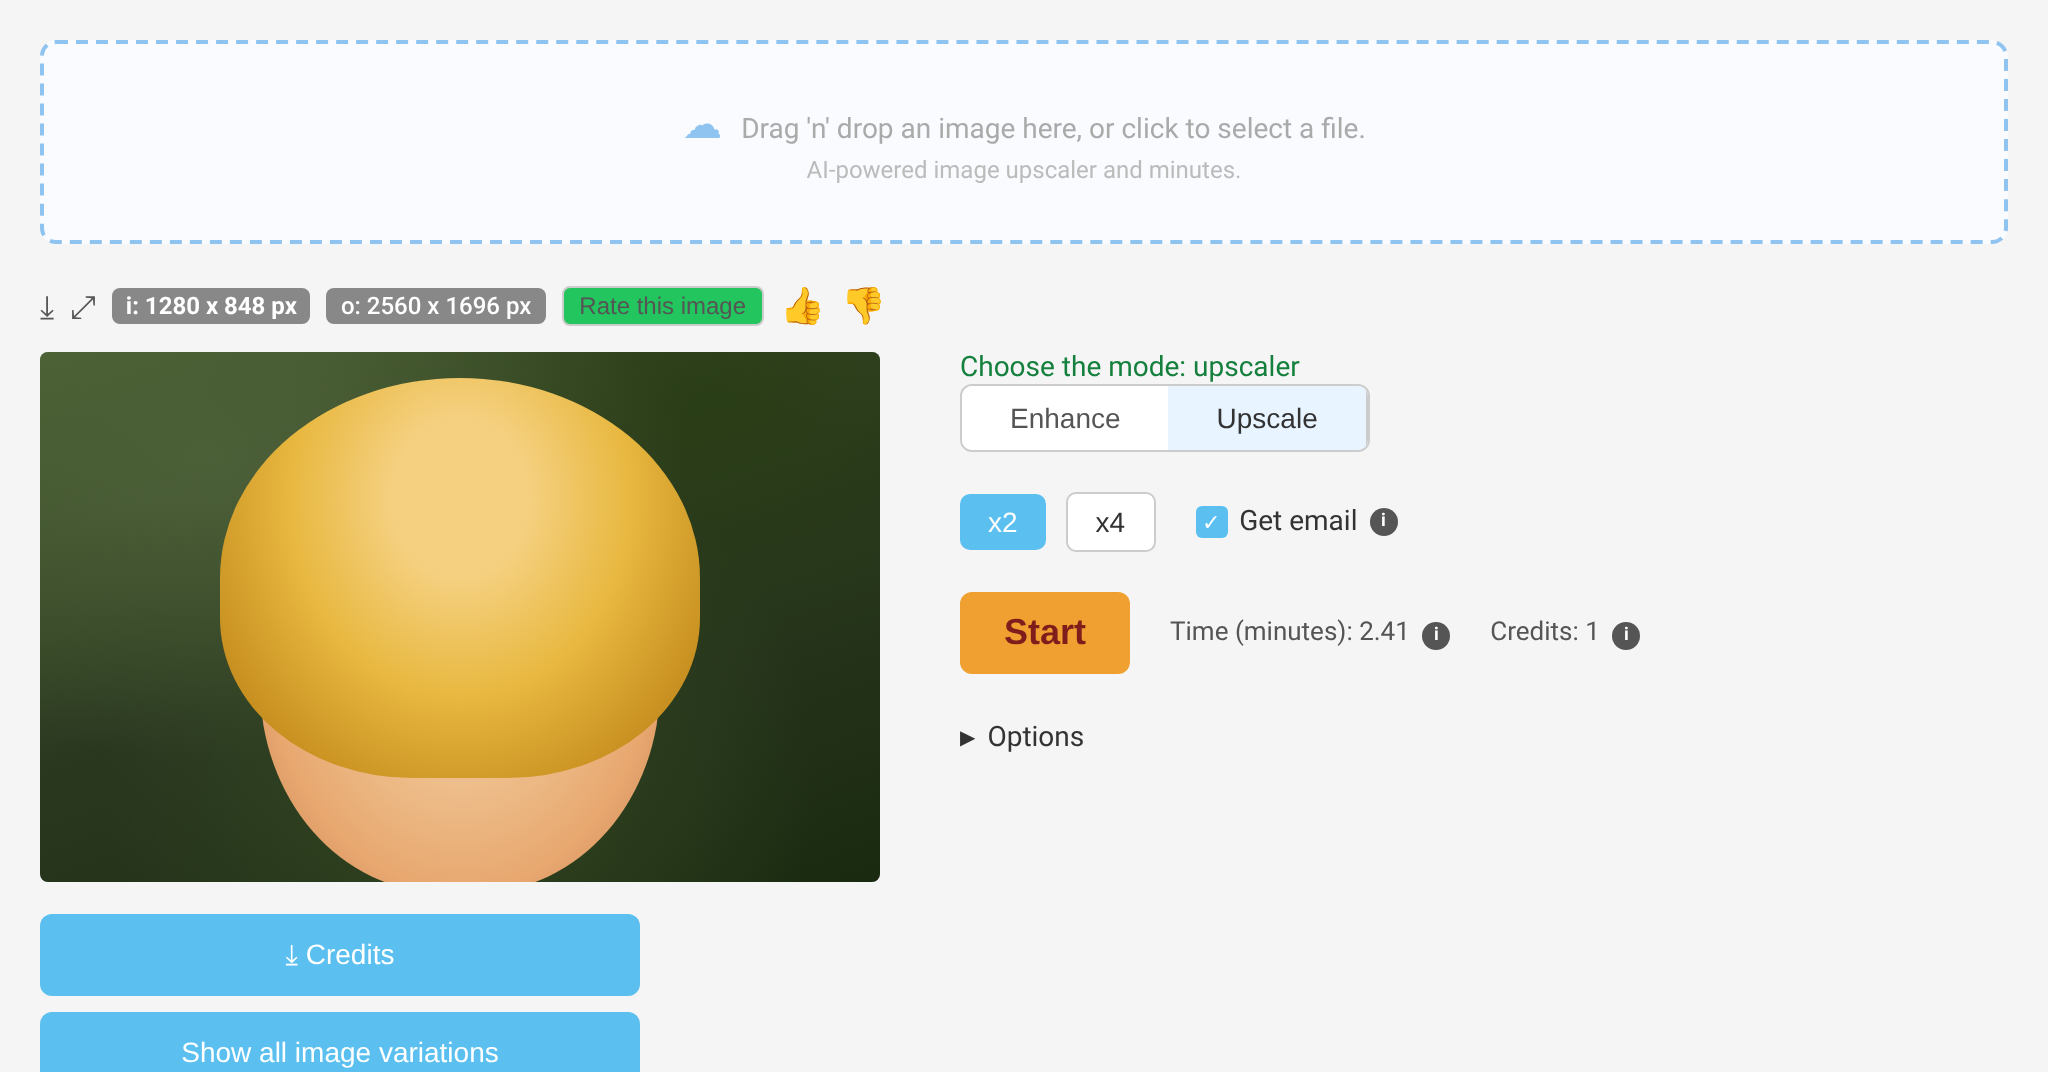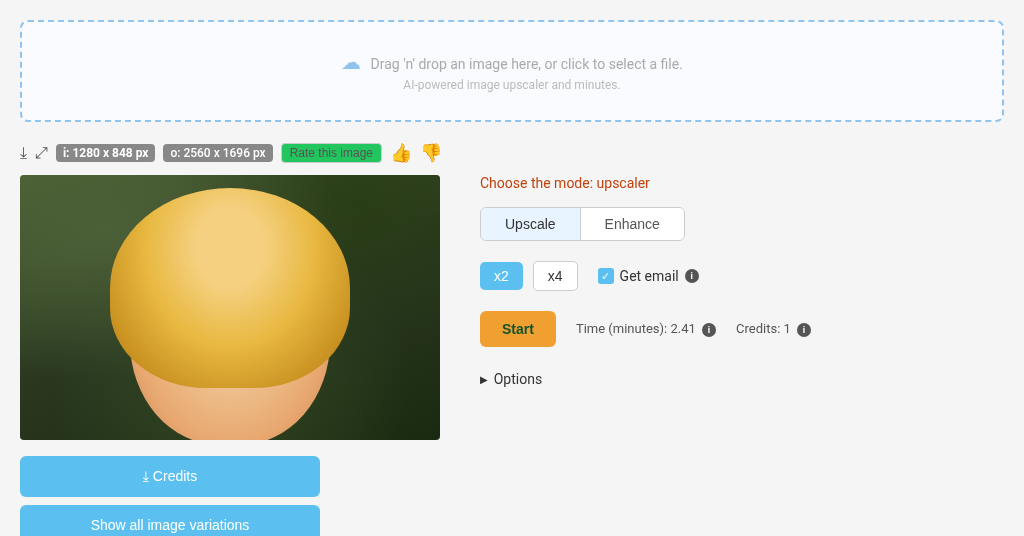--- a/index.html
+++ b/index.html
@@ -150,22 +150,22 @@
       text-align: center;
     }
 
     
     .controls-panel {
       flex: 1;
       padding-top: 0;
     }
     .mode-label {
       font-size: 14px;
-      color: #c2410c;
-      margin-bottom: 16px;
+      color: #15803d;
+      margin-bottom: 0;
     }
     .mode-toggle {
       display: flex;
       border: 1px solid #ccc;
       border-radius: 6px;
       overflow: hidden;
       width: fit-content;
       margin-bottom: 20px;
     }
     .mode-btn {
@@ -239,25 +239,25 @@
 
     
     .start-row {
       display: flex;
       align-items: center;
       gap: 20px;
       margin-bottom: 24px;
     }
     .btn-start {
       background: #f0a030;
-      color: #14532d;
+      color: #7f1d1d;
       border: none;
       border-radius: 6px;
       padding: 10px 22px;
-      font-size: 14px;
+      font-size: 18px;
       font-weight: 600;
       cursor: pointer;
     }
     .time-info {
       font-size: 13px;
       color: #555;
     }
     .credits-info {
       font-size: 13px;
       color: #555;
@@ -310,22 +310,22 @@
         <button class="btn-download">⤓ Credits</button>
         <button class="btn-show-variations">Show all image variations</button>
       </div>
     </div>
 
     <div class="controls-panel">
 
       <div class="mode-label">Choose the mode: upscaler</div>
 
       <div class="mode-toggle">
+        <button class="mode-btn">Enhance</button>
         <button class="mode-btn active">Upscale</button>
-        <button class="mode-btn">Enhance</button>
       </div>
 
       <div class="scale-row">
         <button class="scale-btn">x2</button>
         <button class="scale-btn inactive">x4</button>
         <label class="checkbox-label">
           <span class="checkbox-checked">✓</span>
           <span>Get email</span>
           <span class="info-icon">i</span>
         </label>

